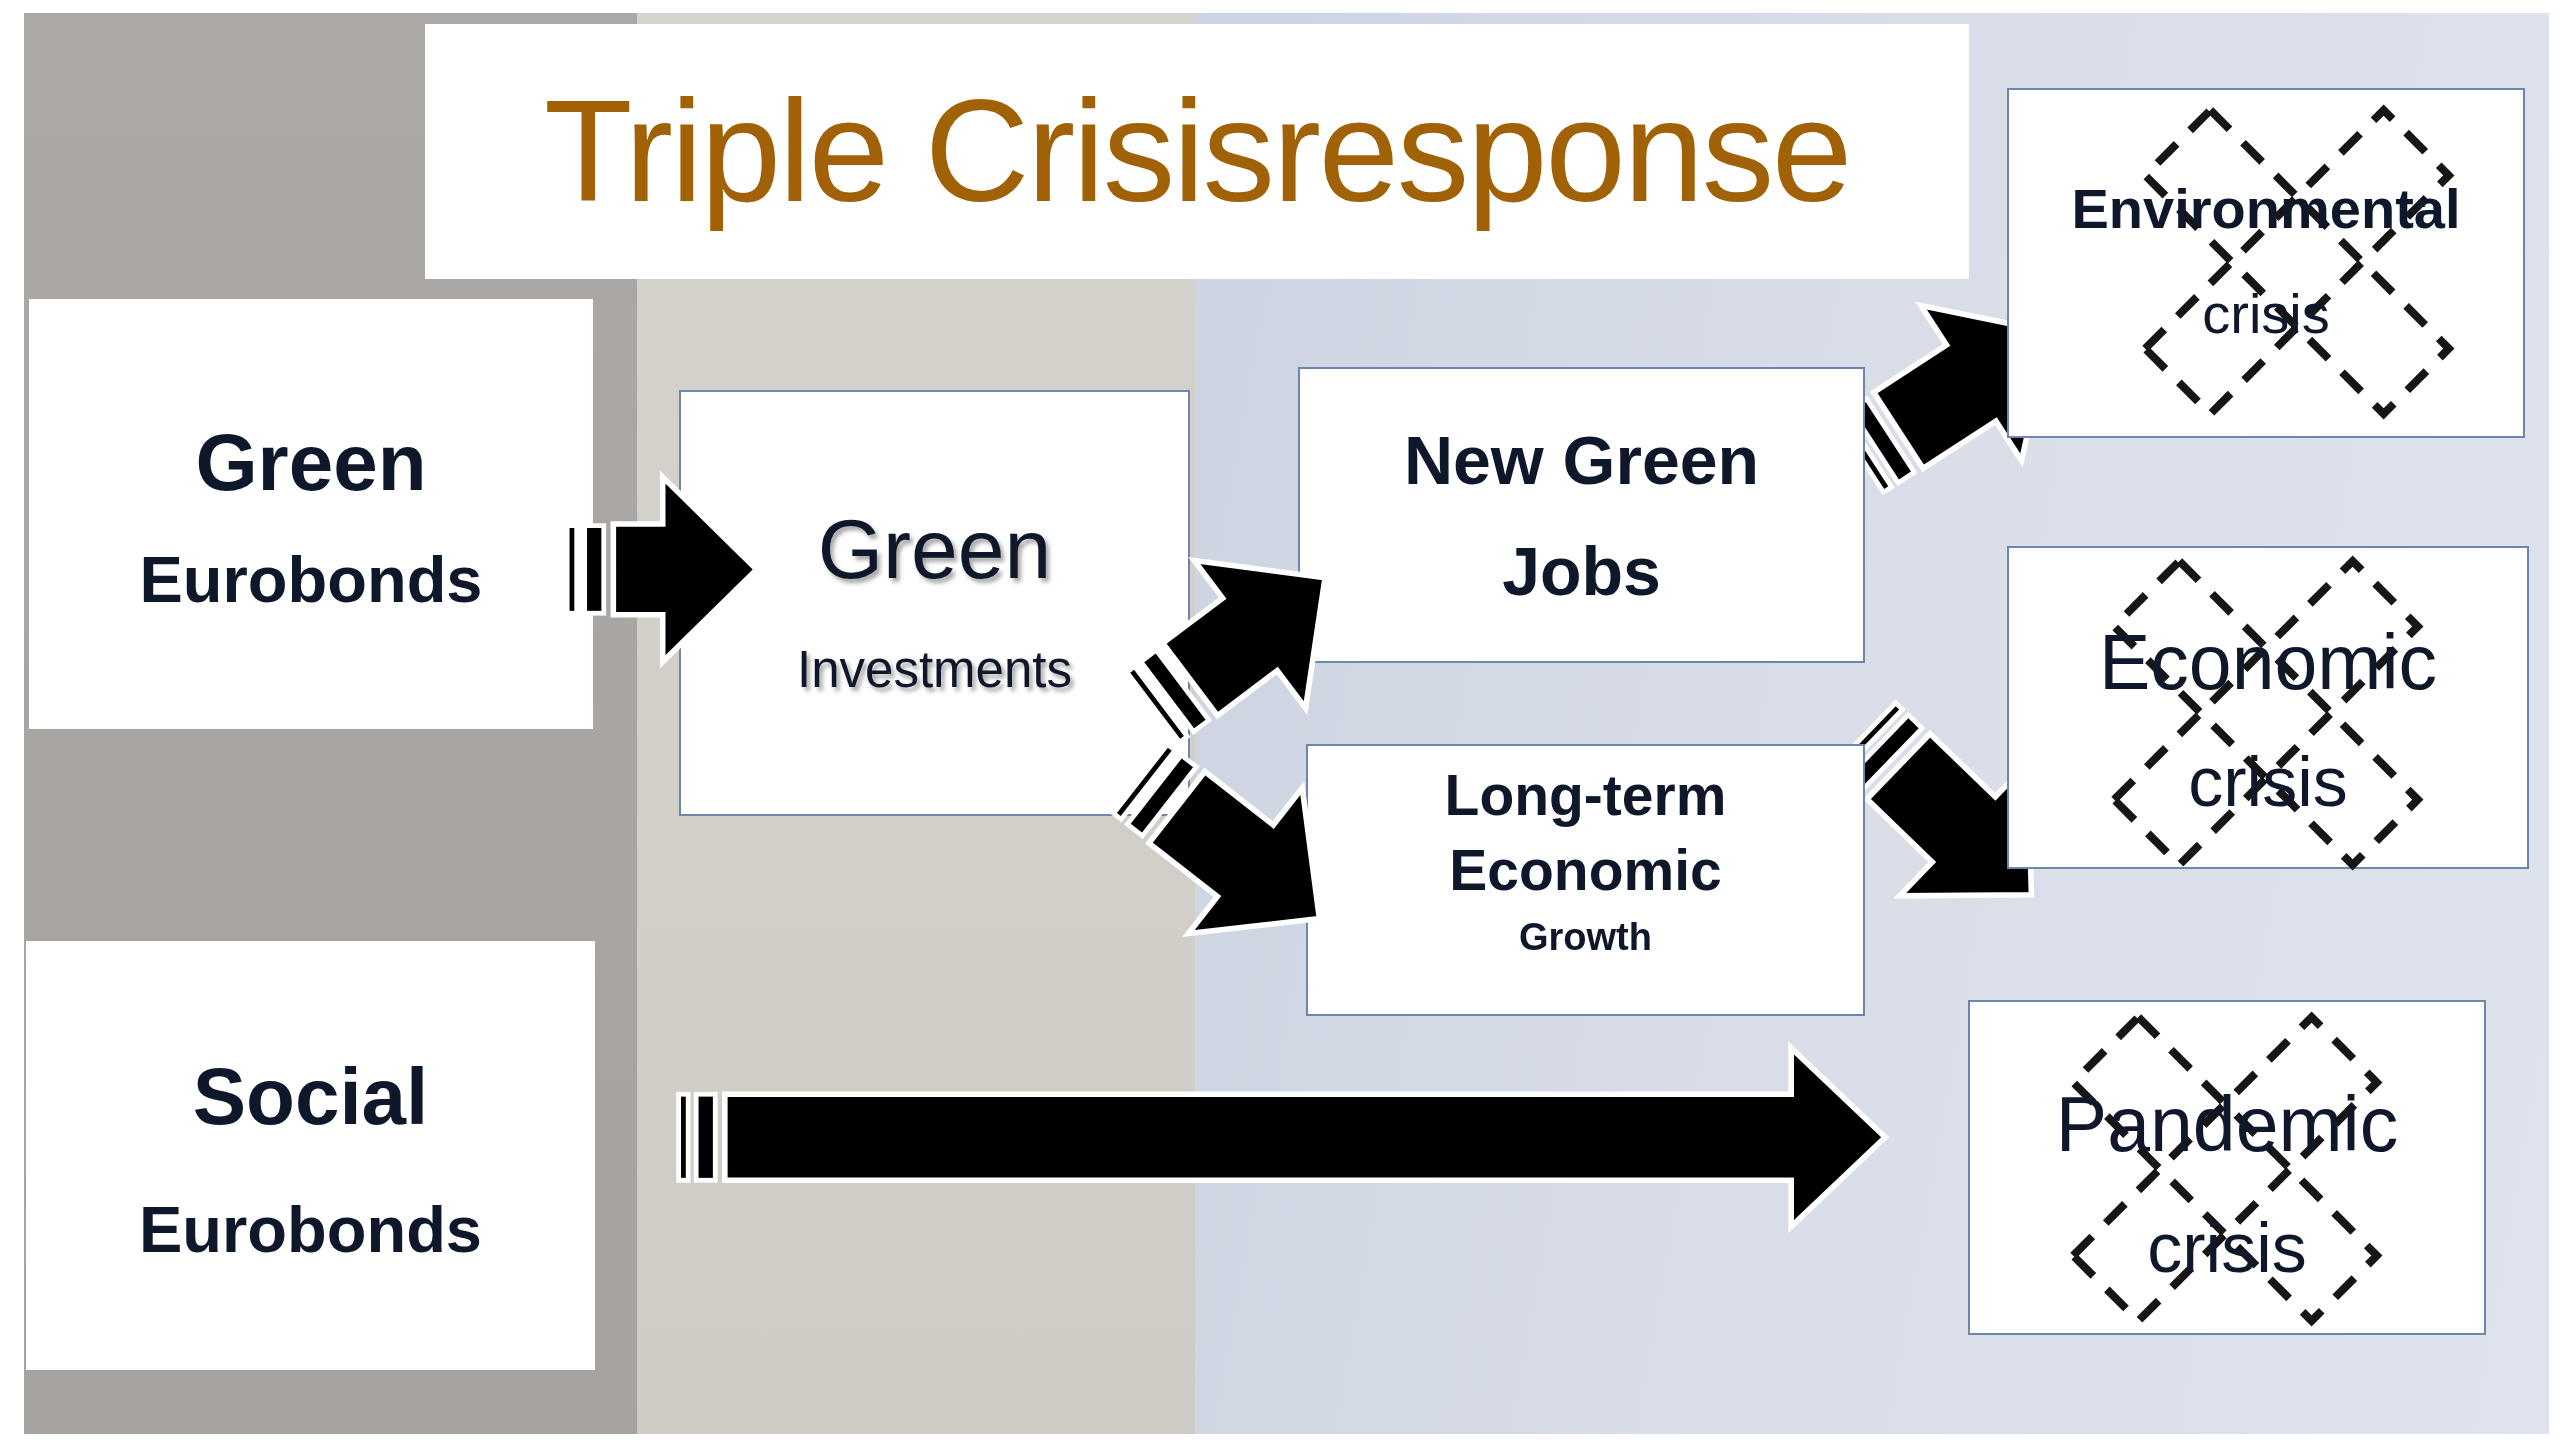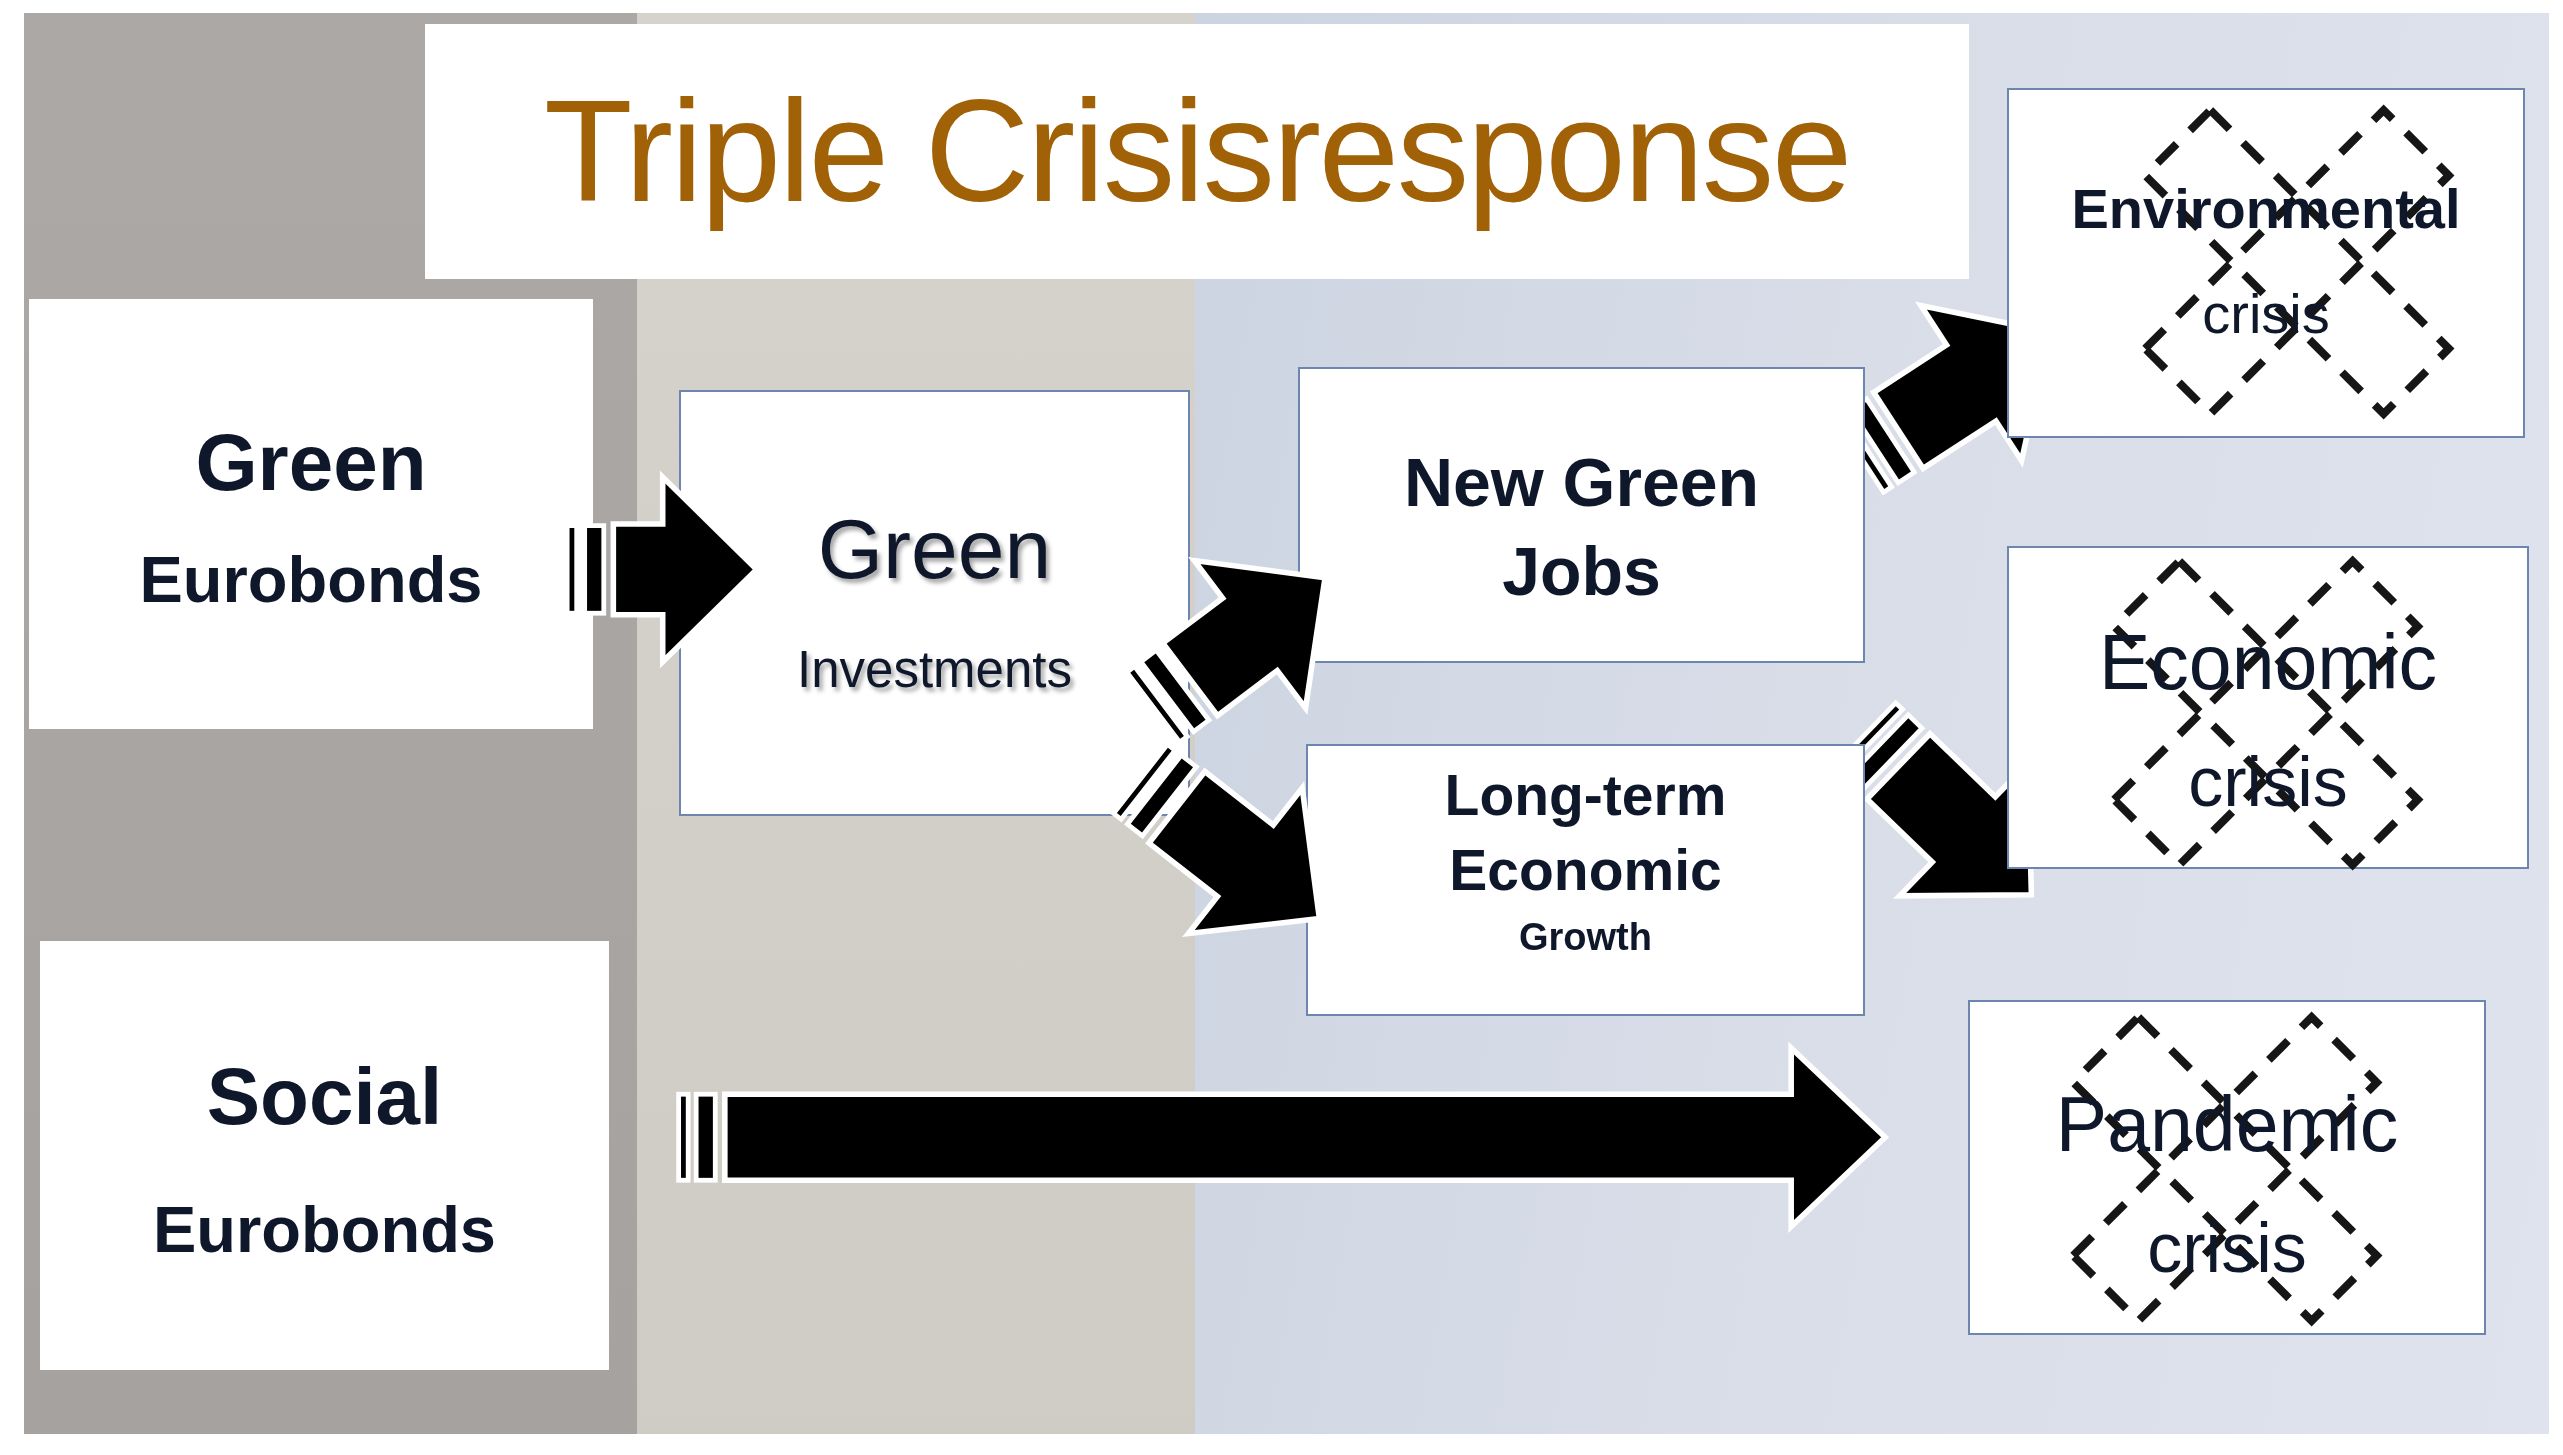--- a/index.html
+++ b/index.html
@@ -23,31 +23,31 @@
   .bordered{border:2.4px solid #6d86b0;}
   .line{position:absolute;left:0;right:0;text-align:center;line-height:1;color:#0f172a;white-space:nowrap;}
 
   #title-box{left:425px;top:24px;width:1544px;height:255px;display:flex;align-items:center;justify-content:center;}
   #title-box .t{font-size:145px;letter-spacing:-2.4px;color:#a16207;}
 
   #green-eurobonds{left:29px;top:299px;width:564px;height:430px;}
   #green-eurobonds .l1{top:124px;font-size:80px;font-weight:bold;}
   #green-eurobonds .l2{top:248px;font-size:65px;font-weight:bold;}
 
-  #social-eurobonds{left:40px;top:941px;width:569px;height:429px;}
+  #social-eurobonds{left:26px;top:941px;width:569px;height:429px;}
   #social-eurobonds .l1{top:116px;font-size:80px;font-weight:bold;}
   #social-eurobonds .l2{top:256px;font-size:65px;font-weight:bold;}
 
   #green-investments{left:679px;top:390px;width:507px;height:422px;}
   #green-investments .line{text-shadow:3.2px 4px 4px rgba(0,0,0,0.35);}
   #green-investments .l1{top:115px;font-size:84px;}
   #green-investments .l2{top:252px;font-size:51px;}
 
   #new-green-jobs{left:1298px;top:367px;width:563px;height:292px;}
-  #new-green-jobs .l1{top:57px;font-size:68px;font-weight:bold;margin-top:22px;}
+  #new-green-jobs .l1{top:57px;font-size:68px;font-weight:bold;}
   #new-green-jobs .l2{top:144px;font-size:68px;font-weight:bold;margin-top:24px;}
 
   #long-term-growth{left:1306px;top:744px;width:555px;height:268px;text-decoration:underline;}
   #long-term-growth .l1{top:21px;font-size:57px;font-weight:bold;}
   #long-term-growth .l2{top:96px;font-size:57px;font-weight:bold;}
   #long-term-growth .l3{top:172px;font-size:38px;font-weight:bold;}
 
   #environmental-crisis{left:2007px;top:88px;width:514px;height:346px;}
   #environmental-crisis .l1{top:91px;font-size:56px;font-weight:bold;}
   #environmental-crisis .l2{top:196px;font-size:56px;}

